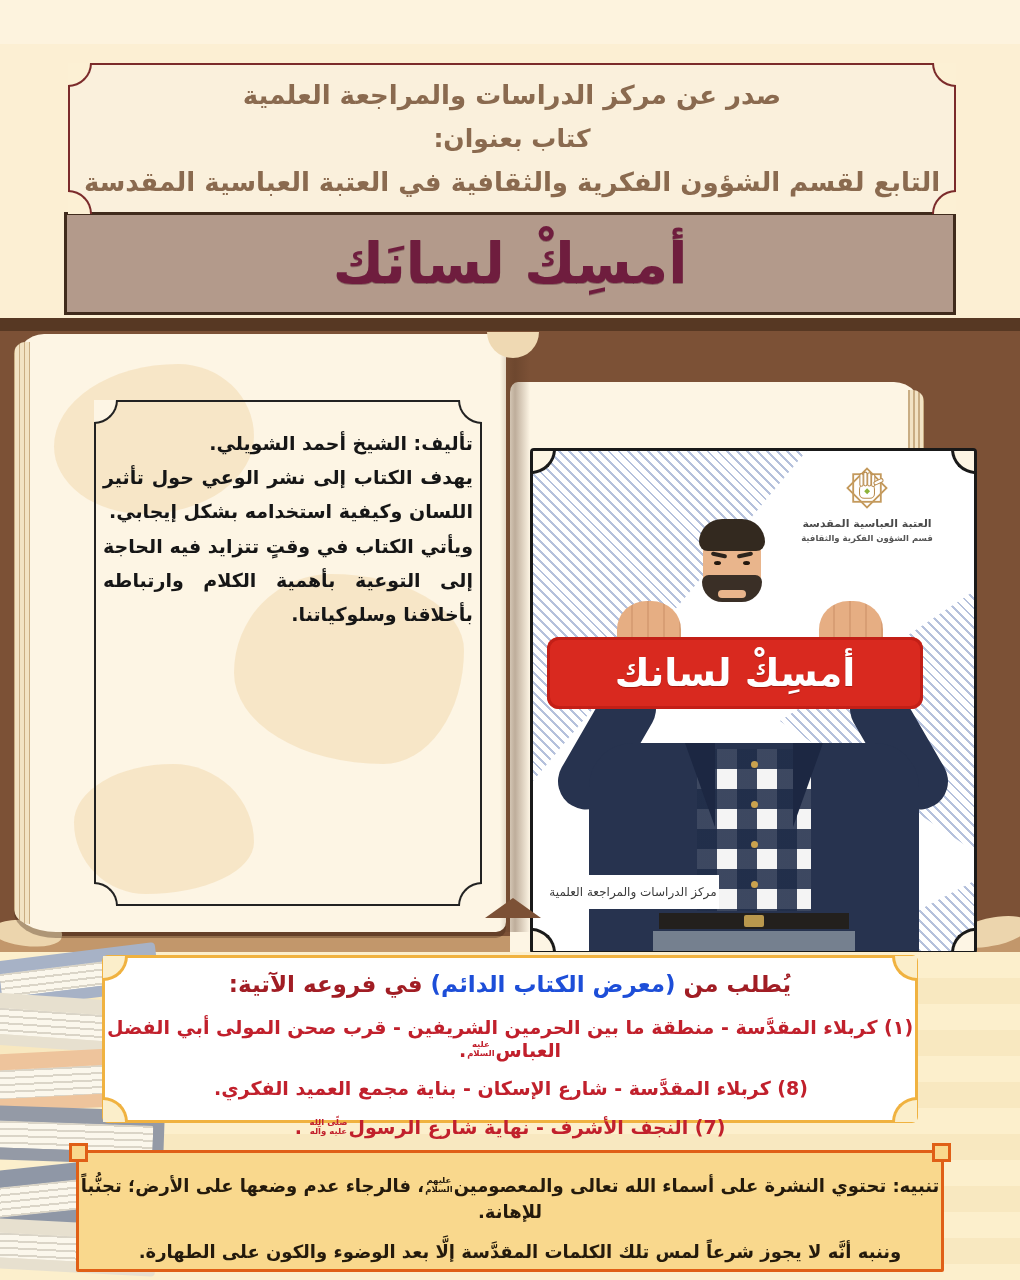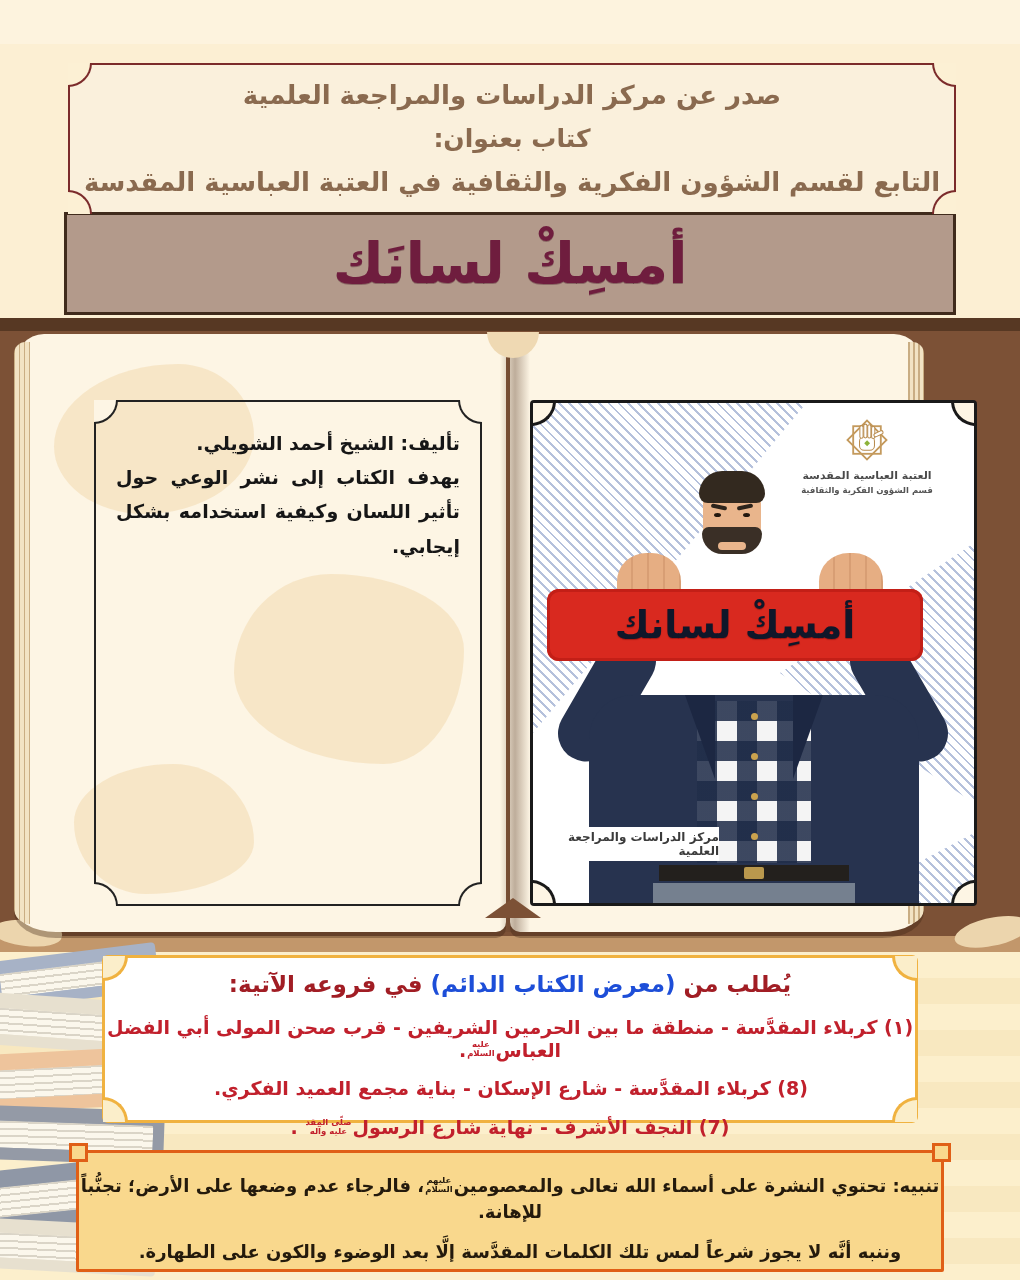--- a/index.html
+++ b/index.html
@@ -39,37 +39,37 @@
   .title-bar .t{font-size:56px;font-weight:bold;color:#6f1d3e;text-shadow:0 1px 0 rgba(60,10,30,.35);}
 
   
   .book-section{left:0;top:318px;width:1020px;height:634px;background:#7c5136;}
   .book-topbar{left:0;top:0;width:100%;height:13px;background:#573823;}
   .book-bottombar{left:0;bottom:0;width:100%;height:16px;background:#c2976b;}
   .ruffle{background:#ecd5ad;border-radius:60% 40% 55% 45%;}
   .bookpages{left:8px;top:16px;width:1004px;height:598px;}
   .bpage{position:absolute;top:0;height:598px;background:#fdf5e4;box-shadow:0 6px 0 rgba(60,35,18,.35);}
   .bpage.l{left:6px;width:492px;border-radius:30px 8px 10px 42px/34px 10px 10px 26px;}
-  .bpage.r{left:502px;width:414px;border-radius:8px 30px 42px 10px/10px 34px 26px 10px;}
+  .bpage.r{left:502px;width:414px;border-radius:8px 30px 42px 10px/10px 34px 26px 10px;margin-top:48px;}
   .pedge{position:absolute;top:8px;bottom:8px;width:16px;
     background:repeating-linear-gradient(90deg,#c9ad83 0 1.5px,#f2e3c4 1.5px 5px);}
   .bpage.l .pedge{left:0;border-radius:26px 0 0 36px;}
   .bpage.r .pedge{right:0;border-radius:0 26px 36px 0;}
   .blotch{position:absolute;background:#f3dcb4;opacity:.6;}
   .seam{left:492px;top:0;width:30px;height:598px;
     background:linear-gradient(90deg,rgba(87,56,35,0),rgba(87,56,35,.38) 50%,rgba(87,56,35,0));}
   .seam-notch{left:479px;top:-2px;width:52px;height:26px;background:#efd9b3;border-radius:0 0 50px 50px;z-index:3;}
   .seam-v{left:477px;bottom:14px;width:56px;height:20px;background:#7c5136;clip-path:polygon(50% 0,0 100%,100% 100%);z-index:3;}
 
   
   .text-frame{
     --out:#fdf5e4;--bc:#222;--bw:2px;
     position:absolute;left:80px;top:66px;width:388px;height:506px;
     border:2px solid #222;border-radius:4px;box-sizing:border-box;
-    padding:24px 20px 0;
+    padding:24px 7px 0;
   }
   .text-frame p{margin:0;font-size:19px;font-weight:bold;color:#161616;line-height:1.8;
     text-align:justify;}
 
   
   .cover{
     --out:#fdf5e4;--bc:#191919;--bw:3px;
     position:absolute;left:20px;top:66px;width:447px;height:506px;
     background:#fff;border:3px solid #191919;border-radius:4px;box-sizing:border-box;overflow:hidden;
   }
@@ -109,23 +109,23 @@
   .shirt::before{content:"";position:absolute;left:50%;top:12px;width:7px;height:7px;margin-left:-3px;border-radius:50%;
     background:#caa24e;box-shadow:0 40px #caa24e,0 80px #caa24e,0 120px #caa24e;}
   .lapel{position:absolute;top:0;width:0;height:0;border-top:84px solid #1c2742;z-index:2;}
   .lapel.ll{left:96px;border-left:30px solid transparent;}
   .lapel.lr{right:96px;border-right:30px solid transparent;}
   .belt{position:absolute;left:70px;right:70px;bottom:26px;height:16px;background:#23201d;z-index:3;}
   .buckle{position:absolute;left:50%;top:2px;width:20px;height:12px;margin-left:-10px;background:#b9984d;border-radius:2px;}
   .jeans{position:absolute;left:64px;right:64px;bottom:-4px;height:28px;background:#75808f;z-index:2;}
   .banner{position:absolute;left:14px;top:186px;width:376px;height:72px;background:#d9291f;border-radius:12px;
     box-shadow:inset 0 0 0 3px #c31f17;display:flex;align-items:center;justify-content:center;z-index:4;}
-  .banner .bt{color:#0f172a;font-size:38px;font-weight:bold;text-shadow:0 1px 1px rgba(90,0,0,.4);}
+  .banner .bt{color:#ffffff;font-size:38px;font-weight:bold;text-shadow:0 1px 1px rgba(90,0,0,.4);}
   .signature{position:absolute;left:14px;top:424px;width:172px;height:34px;background:#fff;z-index:4;
-    display:flex;align-items:center;justify-content:center;font-size:12px;font-weight:bold;color:#3b3b3b;}
+    display:flex;align-items:center;justify-content:center;font-size:12px;font-weight:normal;color:#3b3b3b;}
 
   
   .avail-section{left:0;top:952px;width:1020px;height:328px;
     background:repeating-linear-gradient(180deg,#fcefcc 0 26px,#f8e8c0 26px 52px);}
   .bookstack{position:absolute;left:-14px;top:-6px;width:190px;height:330px;z-index:1;}
   .bk{position:absolute;border-radius:4px;}
   .bk .pg{position:absolute;left:6%;right:6%;top:28%;bottom:22%;background:#fbf7ec;
     background-image:repeating-linear-gradient(180deg,rgba(120,110,90,.25) 0 2px,rgba(0,0,0,0) 2px 7px);border-radius:2px;}
   .bk1{left:4px;top:6px;width:168px;height:48px;background:#a7b2c6;transform:rotate(-7deg);}
   .bk2{left:-6px;top:52px;width:186px;height:52px;background:#e7e0cf;transform:rotate(4deg);}
@@ -191,20 +191,21 @@
         <div class="blotch" style="left:220px;top:240px;width:230px;height:190px;border-radius:42% 58% 35% 65%/52% 40% 60% 48%;"></div>
         <div class="blotch" style="left:60px;top:430px;width:180px;height:130px;border-radius:55% 45% 60% 40%/45% 60% 40% 55%;"></div>
 
         <div class="text-frame">
           <i class="nz tl"></i>
           <i class="nz tr"></i>
           <i class="nz bl"></i>
           <i class="nz br"></i>
           <p>تأليف: الشيخ أحمد الشويلي.</p>
           <p>يهدف الكتاب إلى نشر الوعي حول تأثير اللسان وكيفية استخدامه بشكل إيجابي.</p>
+          <p>ويأتي الكتاب في وقتٍ تتزايد فيه الحاجة إلى التوعية بأهمية الكلام وارتباطه بأخلاقنا وسلوكياتنا.</p>
         </div>
       </div>
 
       <div class="bpage r">
         <div class="pedge"></div>
 
         <div class="cover">
           <div class="stripes tl"></div>
           <div class="stripes rt"></div>
           <div class="stripes brc"></div>
@@ -303,21 +304,21 @@
       </div>
 
       <div class="loc">
         <span>(١) كربلاء المقدَّسة - منطقة ما بين الحرمين الشريفين - قرب صحن المولى أبي الفضل العباس</span><span class="hon">عليه
 السلام</span><span>.</span>
       </div>
       <div class="loc">
         <span>(8) كربلاء المقدَّسة - شارع الإسكان - بناية مجمع العميد الفكري.</span><span class="hon"></span><span></span>
       </div>
       <div class="loc">
-        <span>(7) النجف الأشرف - نهاية شارع الرسول</span><span class="hon">صلّى المقد
+        <span>(7) النجف الأشرف - نهاية شارع الرسول</span><span class="hon">صلّى الله
 عليه وآله</span><span> .</span>
       </div>
     </div>
   </div>
 
   <div class="abs notice-box">
     <i class="corner-sq cl"></i>
     <i class="corner-sq cr"></i>
     <div class="notice-line">
       <span>تنبيه: تحتوي النشرة على أسماء الله تعالى والمعصومين</span><span class="hon">عليهم

